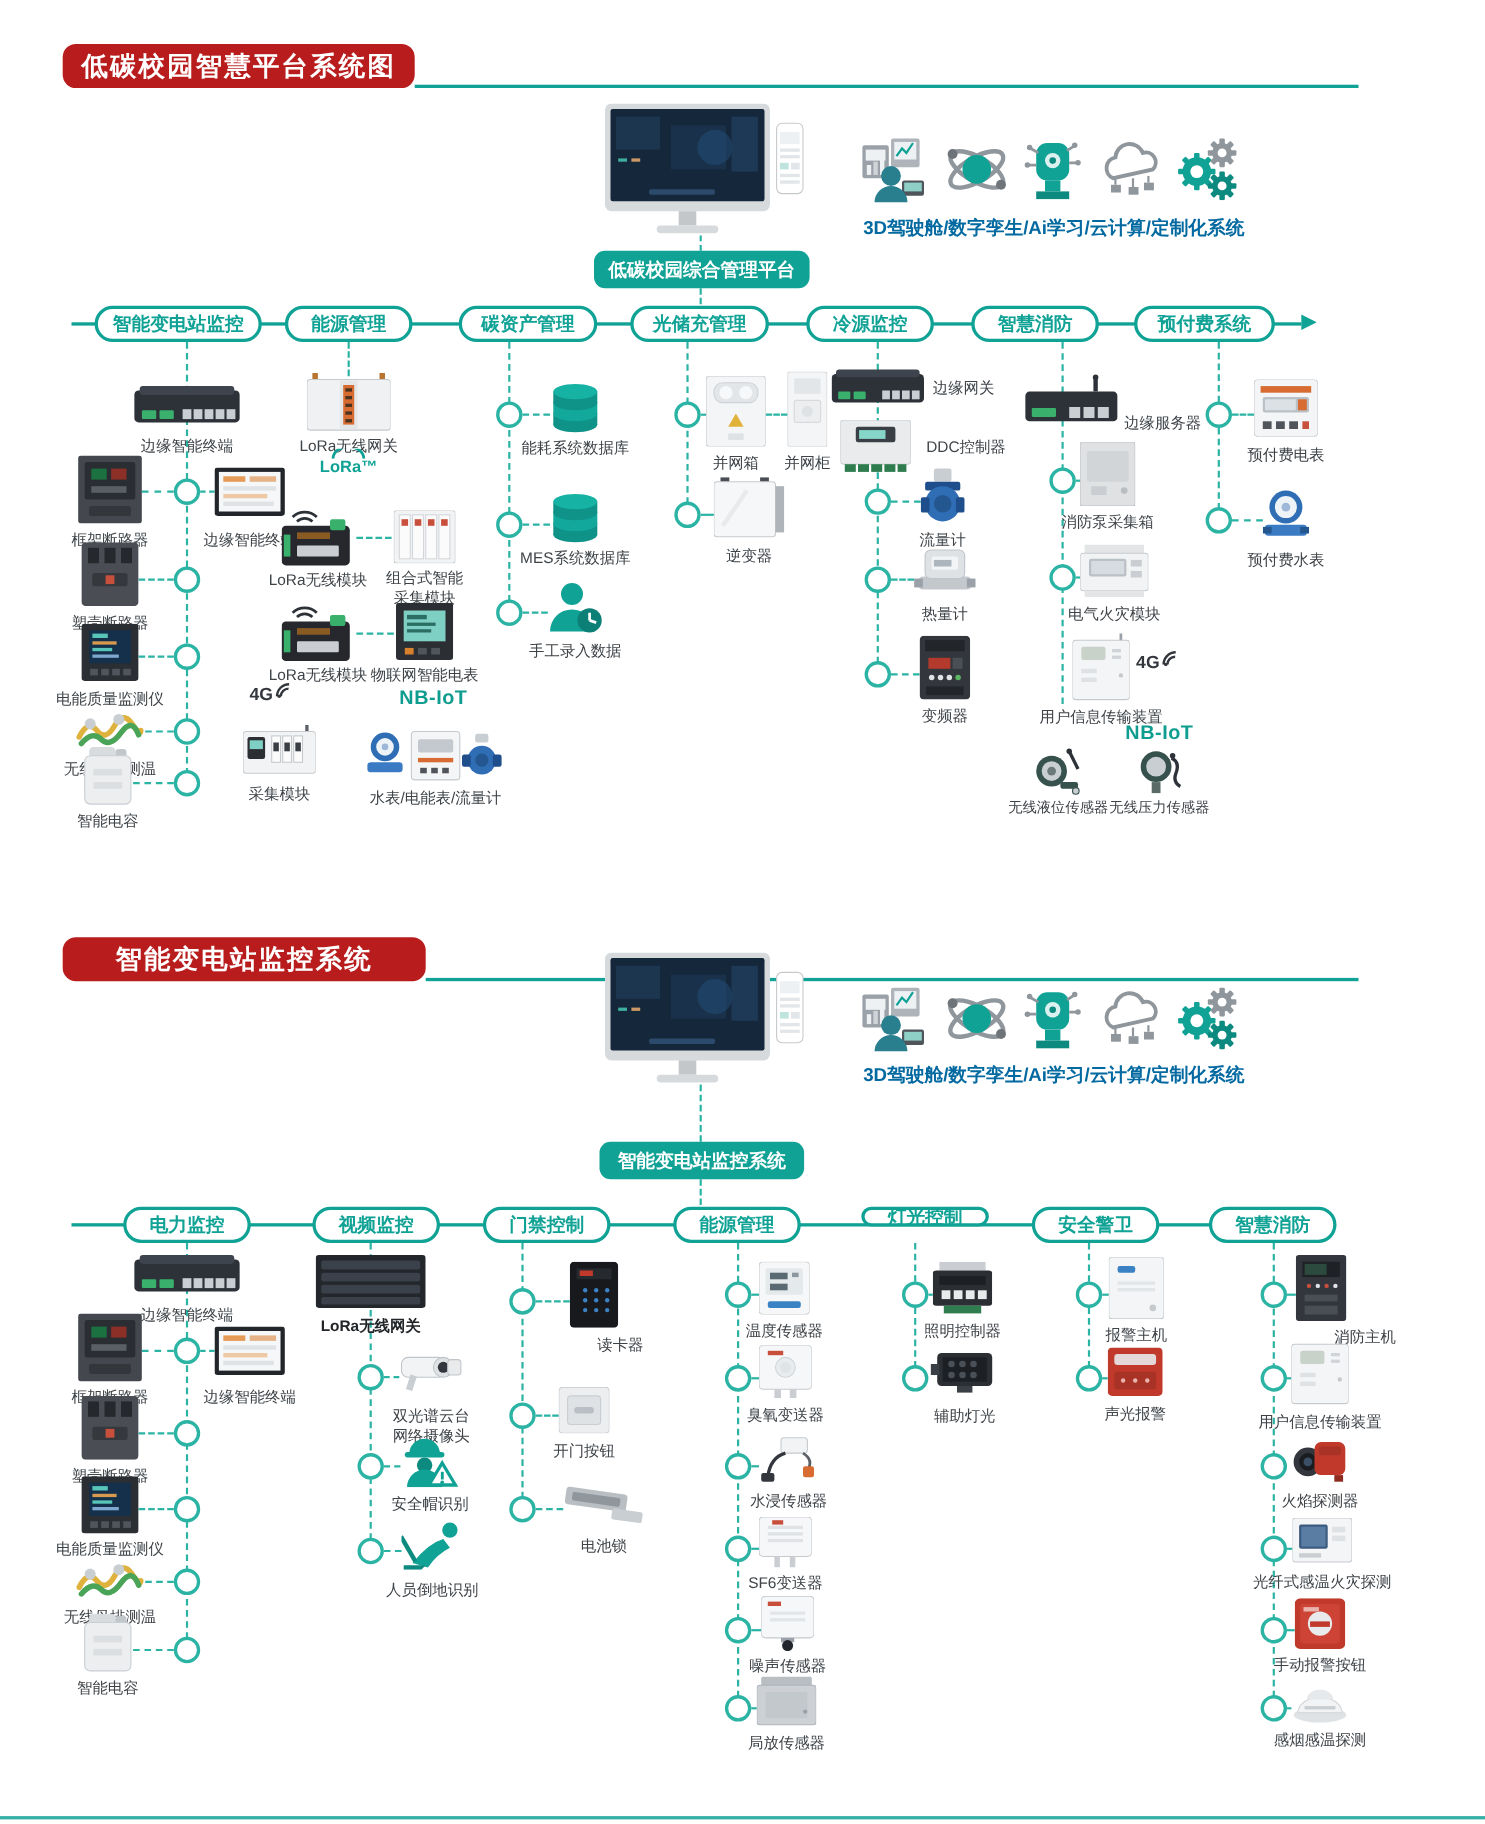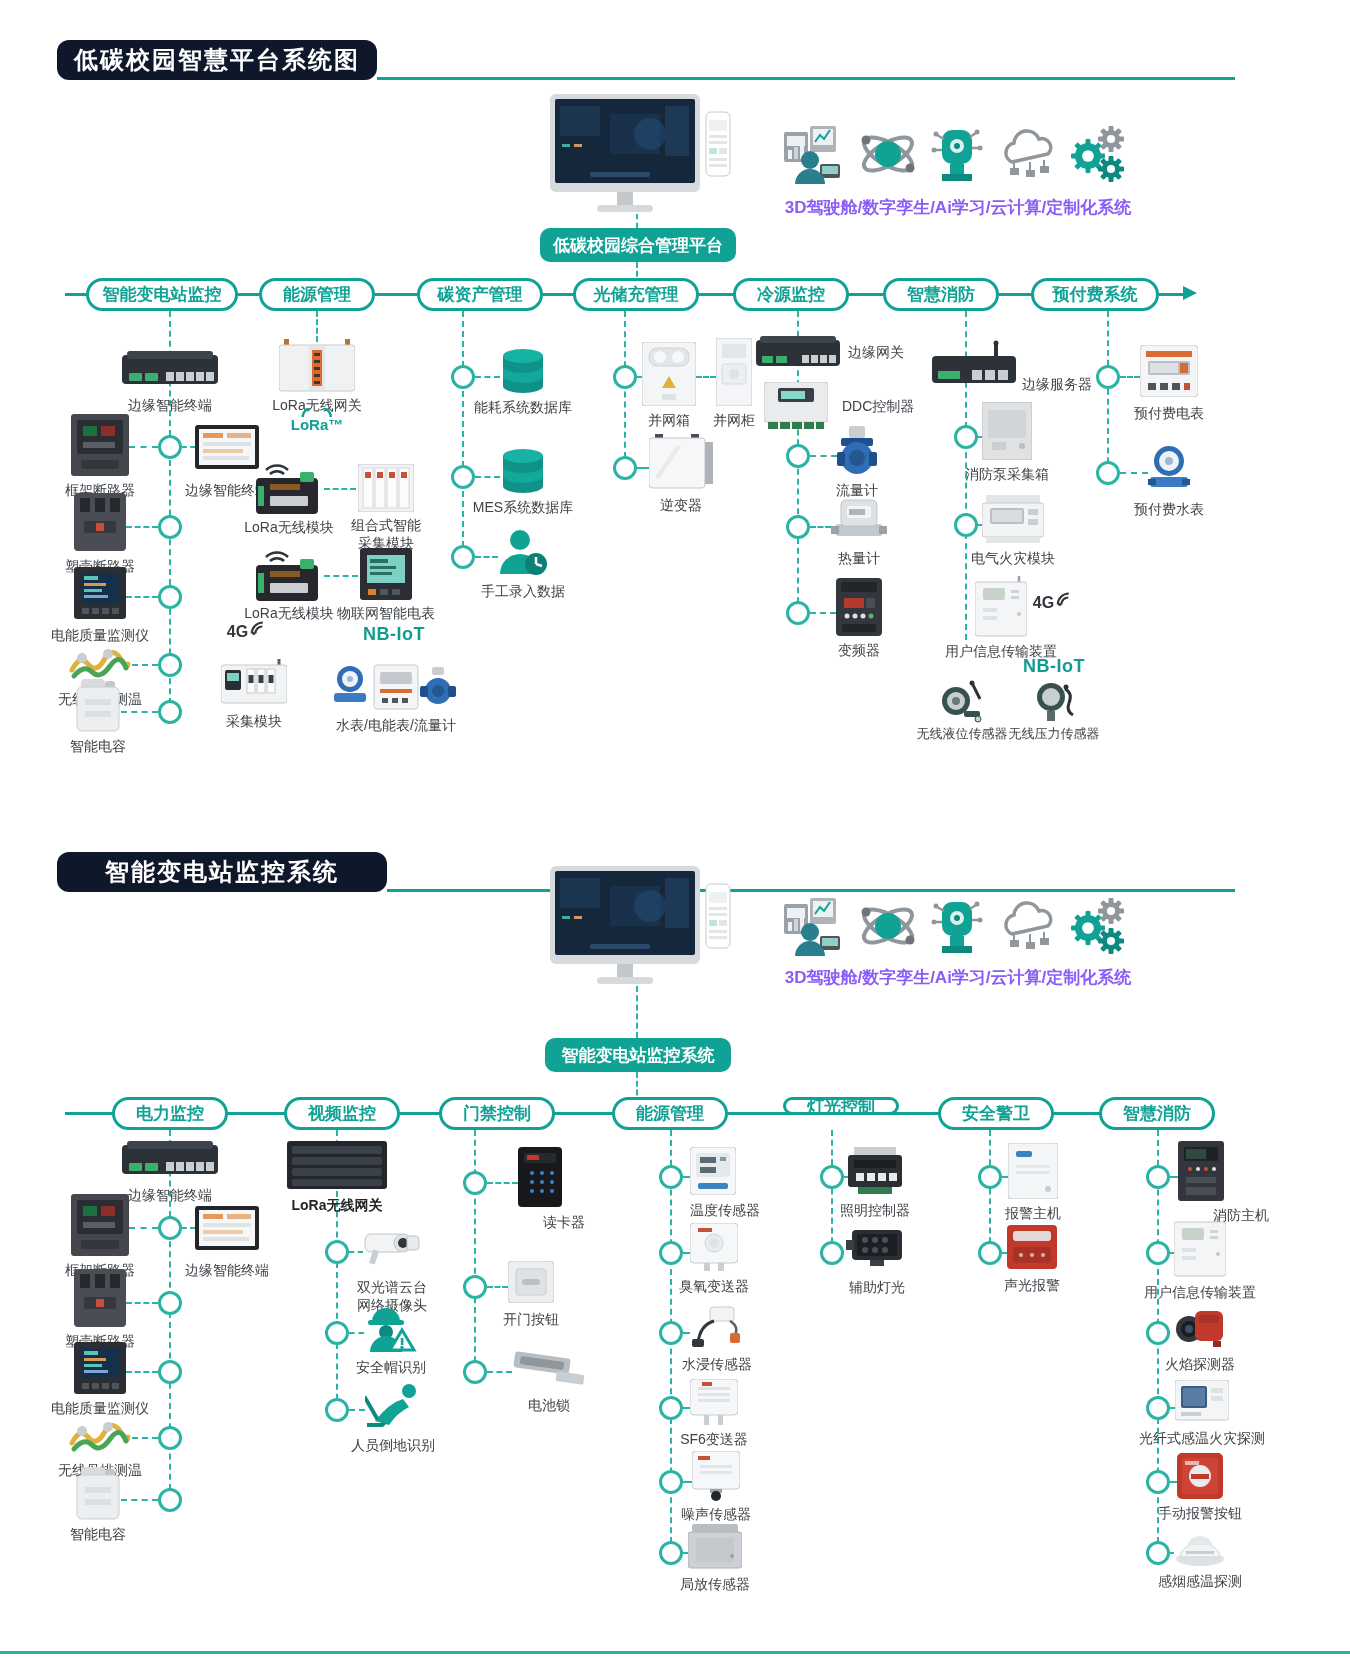--- a/index.html
+++ b/index.html
@@ -1,34 +1,34 @@
 <!DOCTYPE html>
 <html><head>
 <meta charset="utf-8">
 <style>
   html,body{margin:0;padding:0;background:#fff;font-family:"Liberation Sans","DejaVu Sans",sans-serif;}
   #canvas{position:relative;width:1350px;height:1658px;background:#fff;overflow:hidden;}
   .abs{position:absolute;}
-  .badge-title{background:#0f172a;color:#fff;font-weight:bold;display:flex;align-items:center;justify-content:center;
+  .badge-title{background:#b91c1c;color:#fff;font-weight:bold;display:flex;align-items:center;justify-content:center;
     border-radius:12px;letter-spacing:2px;z-index:4;}
   .rule{height:3px;background:#0fa295;z-index:1;}
   .hline{height:3px;background:#0fa295;z-index:1;}
   .arrowr{width:0;height:0;border-top:7px solid transparent;border-bottom:7px solid transparent;border-left:14px solid #0fa295;z-index:1;}
   .pill{background:#fff;border:3px solid #0fa295;border-radius:18px;color:#0fa295;font-weight:bold;font-size:17px;
     display:flex;align-items:center;justify-content:center;z-index:3;box-sizing:border-box;white-space:nowrap;}
   .banner{background:#0fa295;color:#fff;font-weight:bold;font-size:17px;display:flex;align-items:center;justify-content:center;
     border-radius:10px;z-index:3;white-space:nowrap;}
   .vdash{width:0;border-left:2px dashed #2bb3a4;z-index:0;}
   .hdash{height:0;border-top:2px dashed #2bb3a4;z-index:0;}
   .node{width:24px;height:24px;border:3px solid #2bb3a4;border-radius:50%;background:#fff;z-index:2;box-sizing:border-box;}
   .dev{z-index:2;}
   .lbl{font-size:14px;color:#3e4348;white-space:pre;text-align:center;transform:translateX(-50%);z-index:2;line-height:1.3;}
   .lbl.bold{font-weight:bold;color:#222528;}
   .lblL{font-size:14px;color:#3e4348;white-space:pre;z-index:2;}
-  .caption{font-size:17px;font-weight:bold;color:#8b5cf6;transform:translateX(-50%);white-space:nowrap;z-index:2;}
+  .caption{font-size:17px;font-weight:bold;color:#0369a1;transform:translateX(-50%);white-space:nowrap;z-index:2;}
   .badge{z-index:2;display:flex;flex-direction:column;align-items:center;transform:translate(-50%,-50%);}
   .badge.row{flex-direction:row;align-items:flex-end;}
   .lora-t{color:#0fa295;font-weight:800;font-size:15px;line-height:1;}
   .nb-t{color:#0f9d8f;font-weight:800;font-size:18px;line-height:1;letter-spacing:.5px;}
   .fg-t{color:#33373d;font-weight:800;font-size:16px;line-height:1;}
 </style>
 </head>
 <body>
 
 <div id="canvas">
@@ -827,21 +827,21 @@
     <div class="abs node" style="left: 659px; top: 1165px;"></div>
     <div class="abs hdash" style="left: 683px; top: 1176px; width: 7px;"></div>
     <div class="abs dev" style="left: 690px; top: 1147px;"><svg width="46" height="48" viewBox="0 0 46 48">
         <rect width="46" height="48" rx="4" fill="#f6f7f8" stroke="#c6cacd"></rect>
         <rect x="6" y="6" width="34" height="24" rx="2" fill="#e4e9eb"></rect>
         <rect x="10" y="10" width="16" height="6" fill="#5a6a72"></rect>
         <rect x="10" y="20" width="16" height="6" fill="#5a6a72"></rect>
         <rect x="30" y="10" width="6" height="4" fill="#8a979e"></rect>
         <rect x="8" y="36" width="30" height="6" rx="2" fill="#3b82c4"></rect>
       </svg></div>
-    <div class="abs lbl" style="left: 713px; top: 1201px; margin-left: 12px;">温度传感器</div>
+    <div class="abs lbl" style="left: 713px; top: 1201px;">温度传感器</div>
     <div class="abs node" style="left: 659px; top: 1241px;"></div>
     <div class="abs hdash" style="left: 683px; top: 1252px; width: 7px;"></div>
     <div class="abs dev" style="left: 690px; top: 1223px;"><svg width="48" height="48" viewBox="0 0 48 48">
         <rect width="48" height="40" rx="4" fill="#f6f7f8" stroke="#c6cacd"></rect>
         <circle cx="24" cy="20" r="9" fill="#e8ecee" stroke="#d0d5d9"></circle>
         <circle cx="24" cy="20" r="5" fill="#dfe4e7"></circle>
         <rect x="8" y="5" width="14" height="4" fill="#c94f3d"></rect>
         <rect x="14" y="40" width="6" height="8" fill="#caced2"></rect>
         <rect x="28" y="40" width="6" height="8" fill="#caced2"></rect>
       </svg></div>

